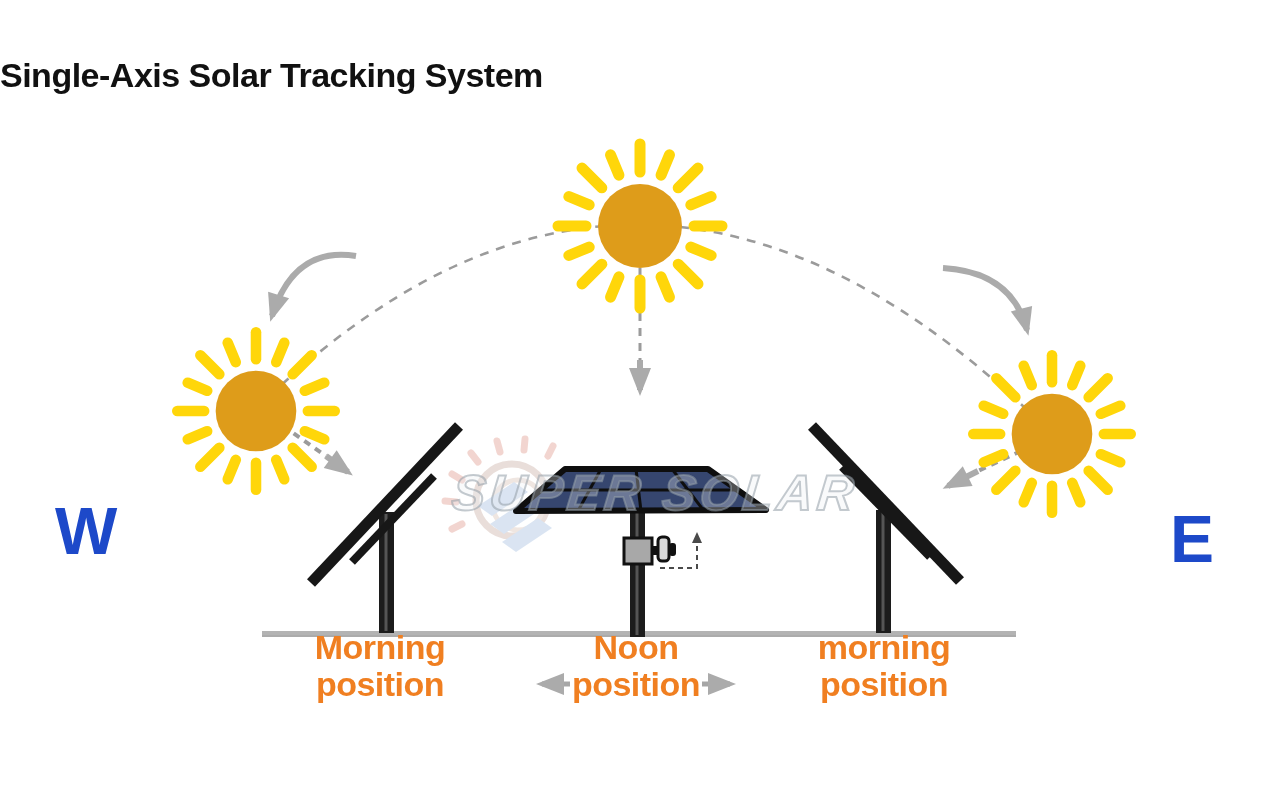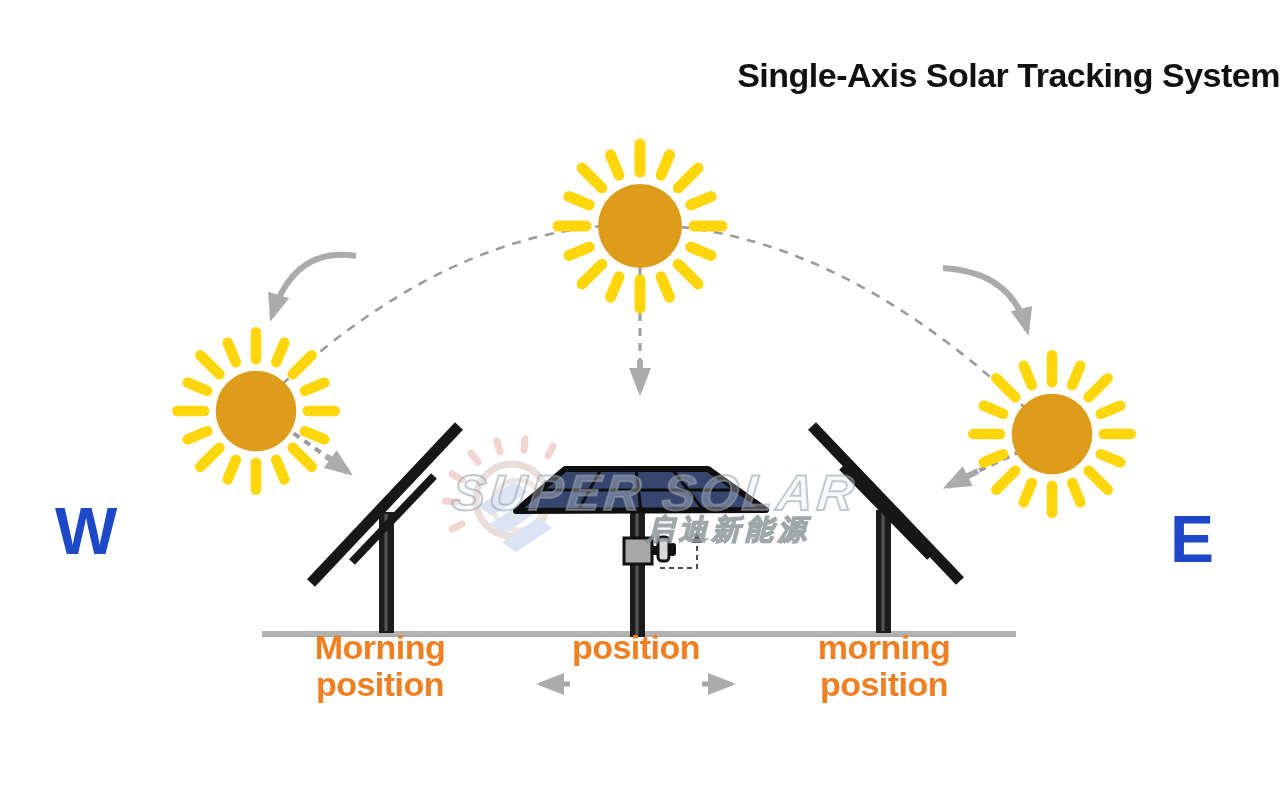--- a/index.html
+++ b/index.html
@@ -2,21 +2,21 @@
 <html><head>
 <meta charset="utf-8">
 <style>
   html,body { margin:0; padding:0; background:#ffffff; }
   #stage {
     position:relative; width:1280px; height:800px; overflow:hidden;
     background:#ffffff; font-family:"Liberation Sans", sans-serif;
   }
   #diagram-svg { position:absolute; left:0; top:0; }
   .title {
-    position:absolute; left:0; right:0; top:56px; text-align:right;
+    position:absolute; left:0; right:0; top:56px; text-align:left;
     font-size:34px; font-weight:bold; letter-spacing:-0.5px; color:#111111;
   }
   .compass {
     position:absolute; font-size:66px; font-weight:bold; color:#1d49c9; line-height:1;
   }
   .compass.west { left:55px; top:498px; }
   .compass.east { left:1170px; top:506px; }
   .pos-label {
     position:absolute; width:170px; text-align:center; top:629px;
     color:#f07f21; font-size:34px; font-weight:700; letter-spacing:-0.5px; line-height:37px;
@@ -144,32 +144,32 @@
         <rect x="669" y="543" width="7" height="13" rx="3" fill="#111111"></rect>
       </g>
       <path d="M 660 568 L 697 568 L 697 536" fill="none" stroke="#4a4a4a" stroke-width="2" stroke-dasharray="5 4" marker-end="url(#ahs)"></path>
     </g>
 
     <line x1="570" y1="684" x2="542" y2="684" stroke="#A6A6A6" stroke-width="5" marker-end="url(#ah)"></line>
     <line x1="702" y1="684" x2="730" y2="684" stroke="#A6A6A6" stroke-width="5" marker-end="url(#ah)"></line>
   </svg>
 
   <div class="wm-brand">SUPER SOLAR</div>
-  <div class="wm-cjk">启迪新能源</div>
 
   <div class="title">Single-Axis Solar Tracking System</div>
 
   <div class="compass west">W</div>
   <div class="compass east">E</div>
 
   <div class="pos-label pos-left">
     <span>Morning</span>
     <span>position</span>
   </div>
   <div class="pos-label pos-center">
+    <span>Noon</span>
     <span>position</span>
   </div>
   <div class="pos-label pos-right">
     <span>morning</span>
     <span>position</span>
   </div>
 
 </div>
 
 </body></html>

